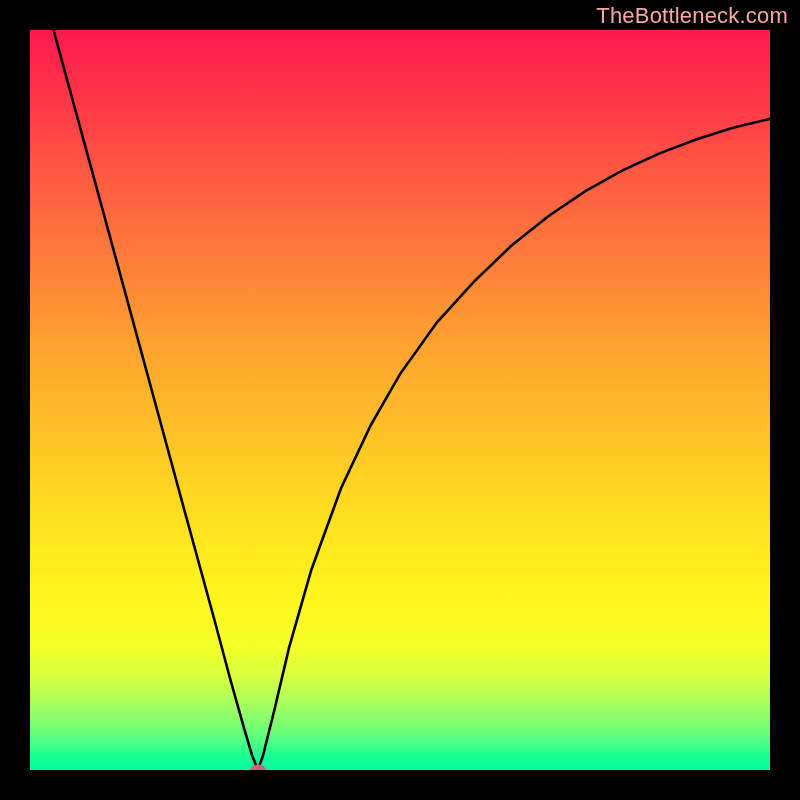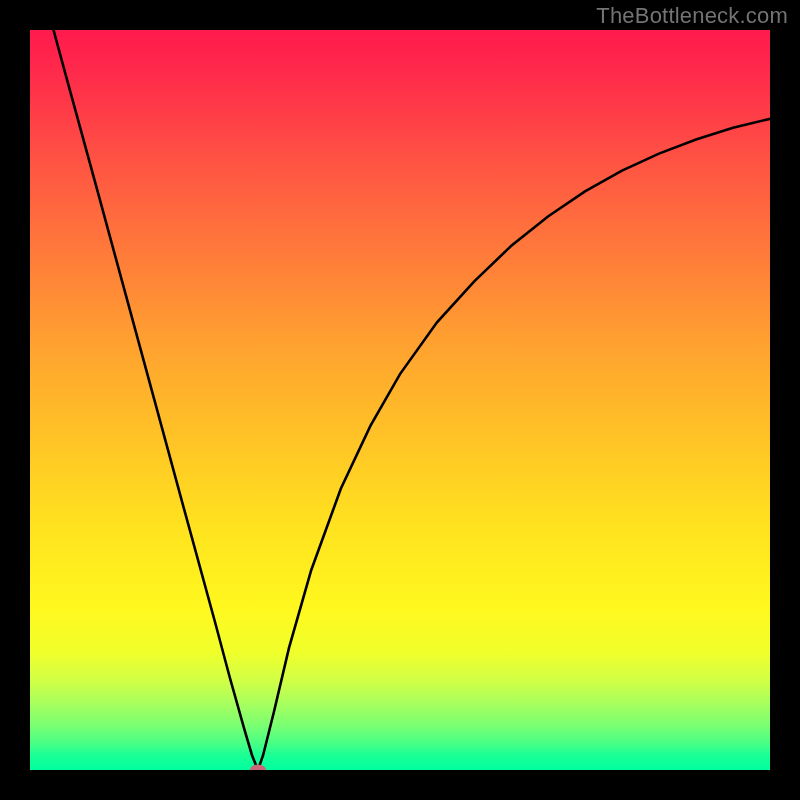--- a/index.html
+++ b/index.html
@@ -56,21 +56,21 @@
     position: absolute;
     left: 0;
     top: 0;
     width: 100%;
     height: 100%;
   }
   .watermark {
     position: absolute;
     top: 3px;
     right: 12px;
-    color: #737373;
+    color: #fca5a5;
     font-size: 22px;
     letter-spacing: 0.2px;
     font-weight: 400;
     user-select: none;
   }
   .marker {
     position: absolute;
     width: 16px;
     height: 11px;
     border-radius: 50%;

